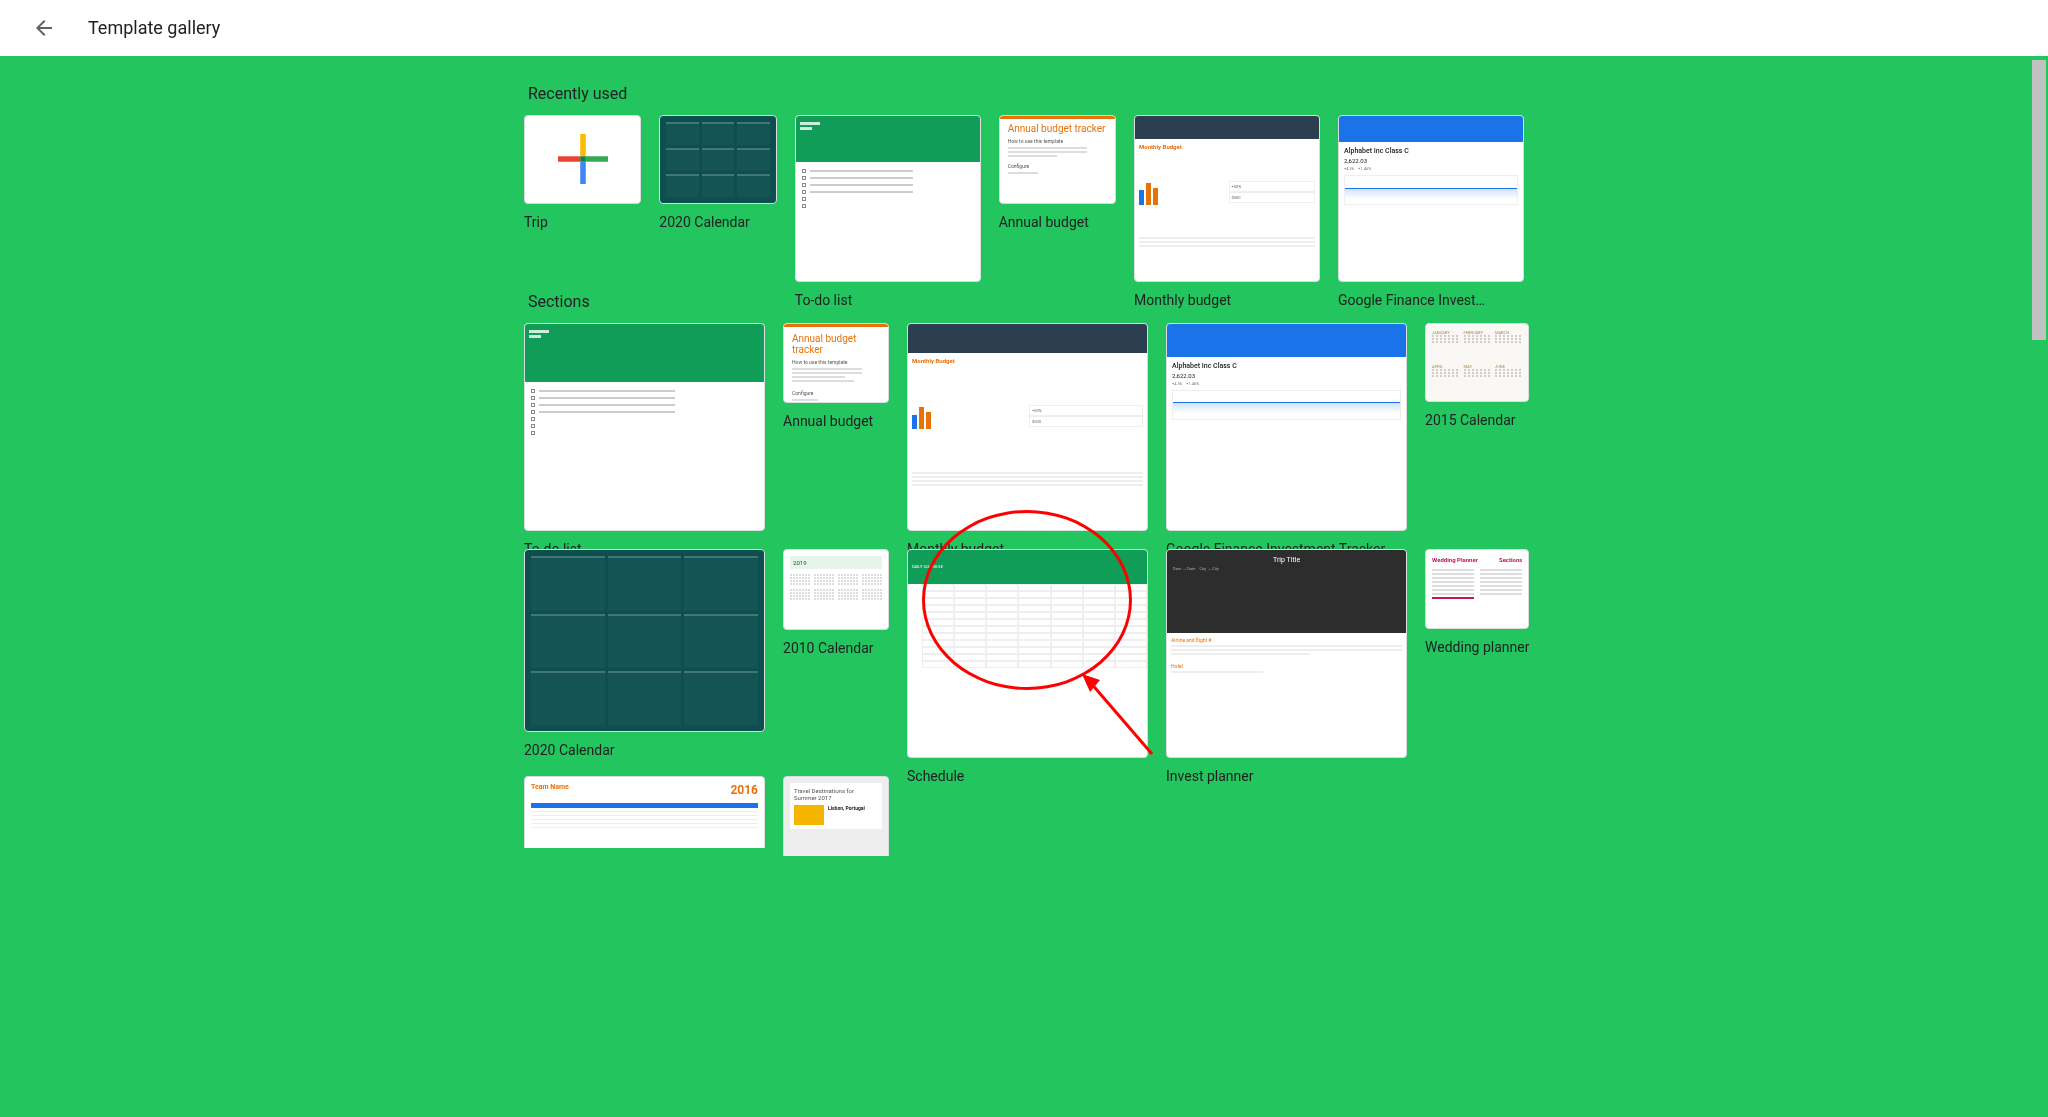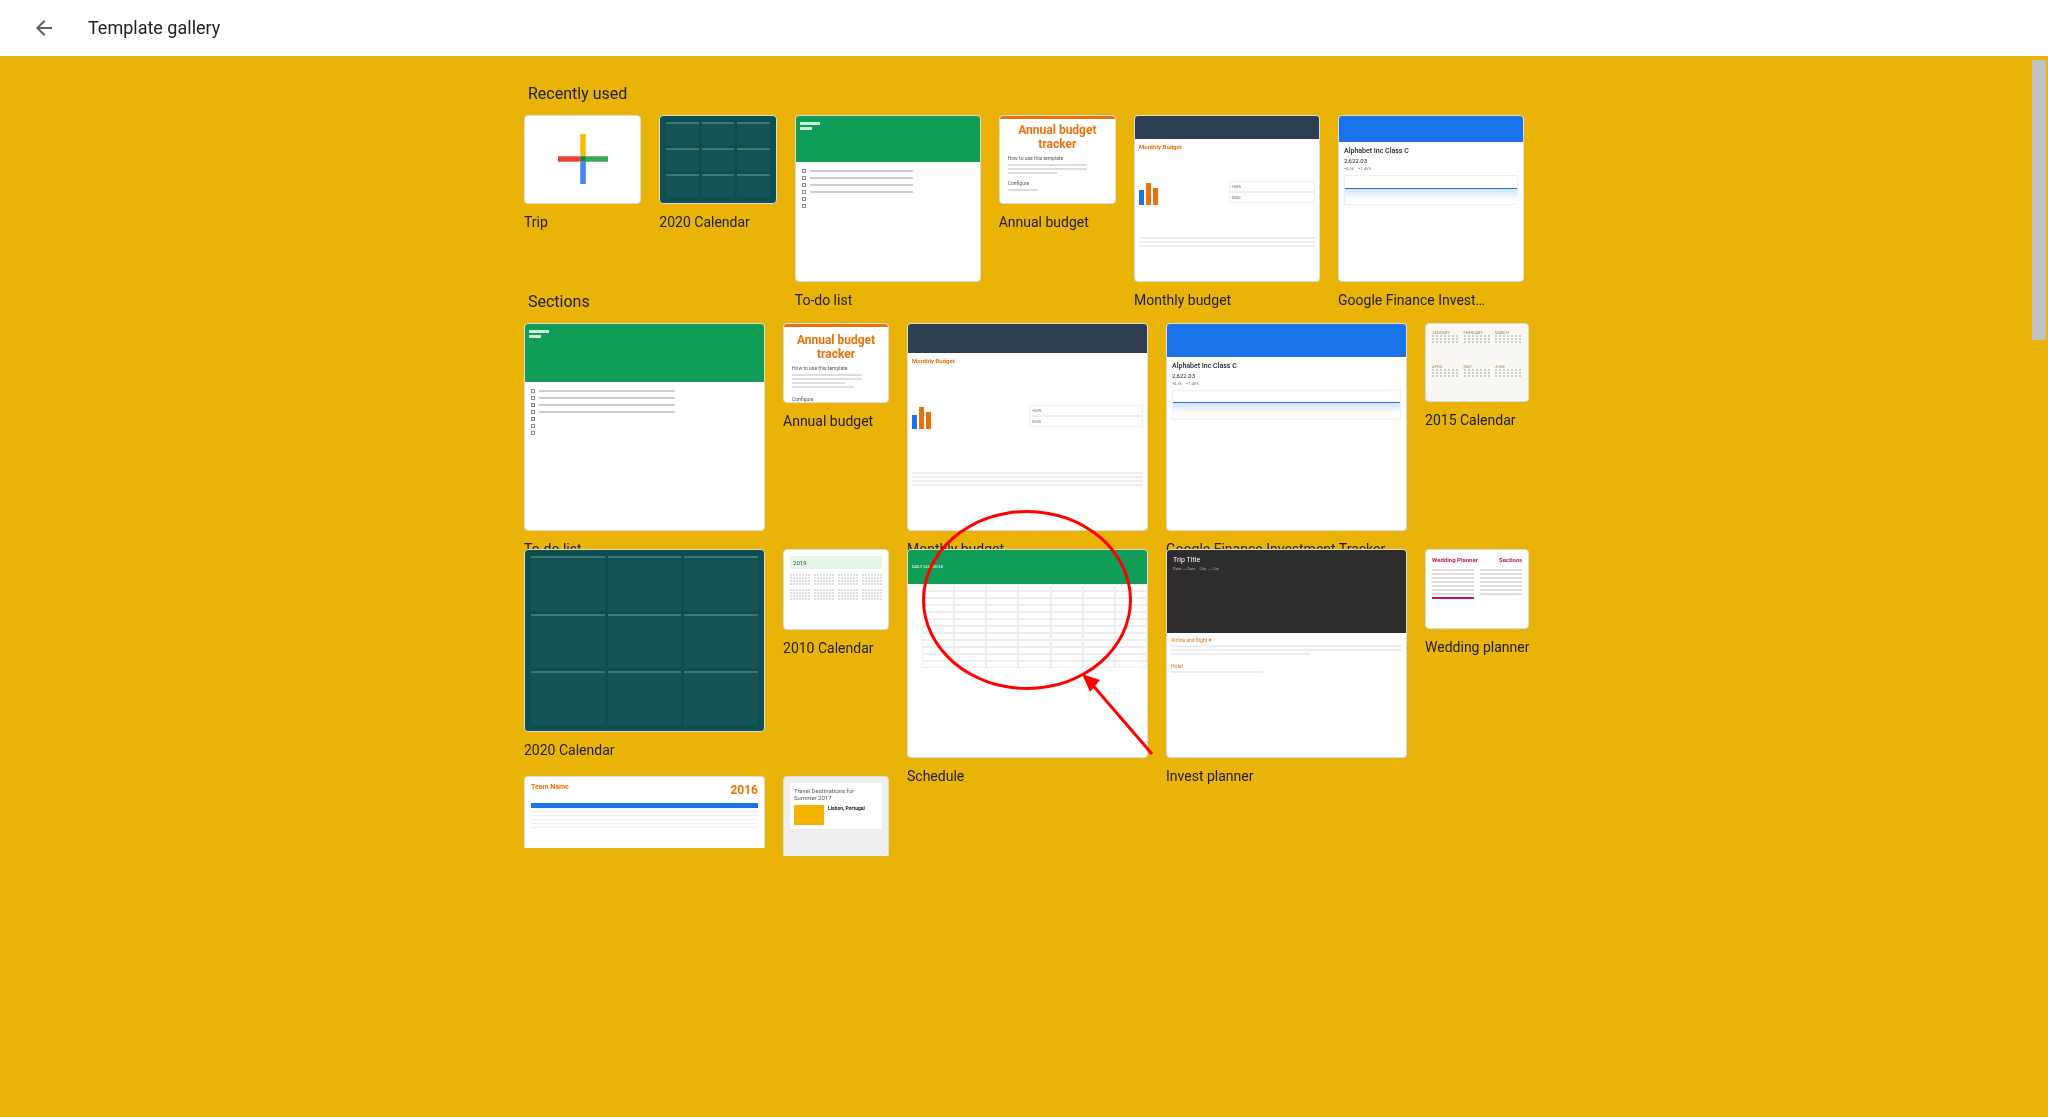--- a/index.html
+++ b/index.html
@@ -26,21 +26,21 @@
     border-radius: 50%;
     cursor: pointer;
     margin-right: 24px;
   }
   .header-title {
     font-size: 18px;
     color: #202124;
     font-weight: 400;
   }
   .content {
-    background: #eab308;
+    background: #22c55e;
     min-height: calc(100vh - 56px);
     padding: 20px 0 40px 0;
     overflow-y: auto;
     height: calc(100vh - 56px);
   }
   .section {
     max-width: 1000px;
     margin: 0 auto;
   }
   .section-title {
@@ -84,21 +84,21 @@
   .cal-dark { background:#0d4f4f; padding:6px; display:grid; grid-template-columns:repeat(3,1fr); gap:3px; }
   .cal-dark .m { background:rgba(255,255,255,0.03); border-top:2px solid rgba(255,255,255,0.2); }
   .todo { display:flex; flex-direction:column; height:100%; }
   .todo-h { background:#0f9d58; height:28%; padding:4px; }
   .todo-h .bar { background:rgba(255,255,255,0.8); height:3px; width:20px; margin:2px 0; }
   .todo-b { flex:1; padding:4px 6px; }
   .todo-b .row { display:flex; align-items:center; gap:4px; margin:3px 0; }
   .todo-b .cb { width:4px; height:4px; border:1px solid #888; }
   .todo-b .ln { height:2px; background:#ccc; flex:0 0 60%; }
   .abudget { padding:6px 8px; font-size:5px; }
-  .abudget .t { color:#e8710a; font-weight:bold; font-size:12px; margin:4px 0;text-align:center; }
+  .abudget .t { color:#e8710a; font-weight:normal; font-size:10px; margin:4px 0; }
   .abudget .sub { color:#555; margin:3px 0; }
   .abudget .ln { height:2px; background:#ddd; margin:2px 0; width:80%; }
   .mbudget { display:flex; flex-direction:column; height:100%; }
   .mbudget .top { background:#2d3e50; height:14%; }
   .mbudget .body { flex:1; padding:4px; display:grid; grid-template-columns:1fr 1fr; gap:3px; }
   .mbudget .lbl { color:#e8710a; font-size:6px; font-weight:bold; grid-column:1/3; }
   .mbudget .chart { display:flex; align-items:flex-end; gap:2px; height:24px; }
   .mbudget .bar1{width:5px;background:#1a73e8;height:60%;} .mbudget .bar2{width:5px;background:#e8710a;height:90%;} .mbudget .bar3{width:5px;background:#e8710a;height:70%;}
   .mbudget .box { border:1px solid #eee; padding:2px; font-size:4px; color:#666; }
   .mbudget .rows { grid-column:1/3; }
@@ -123,21 +123,21 @@
   .cal-2019 .mg { display:grid; grid-template-columns:repeat(7,1fr); gap:1px; }
   .cal-2019 .d { width:2px; height:2px; background:#ddd; }
   .sched { display:flex; flex-direction:column; height:100%; }
   .sched .h { background:#0f9d58; height:16%; display:flex; align-items:center; padding:0 4px; }
   .sched .h span { color:#fff; font-size:4px; }
   .sched .g { flex:1; display:grid; grid-template-columns:14px repeat(7,1fr); grid-auto-rows:7px; }
   .sched .c { border:0.5px solid #eee; }
   .sched .tc { font-size:3px; color:#999; text-align:right; padding-right:1px; }
   .travel { display:flex; flex-direction:column; height:100%; }
   .travel .h { background:#2d2d2d; height:40%; padding:6px; }
-  .travel .h .t { color:#fff; font-size:7px; }
+  .travel .h .t { color:#fff; font-size:7px;text-align:center; }
   .travel .h .s { color:#aaa; font-size:4px; margin-top:2px; }
   .travel .b { flex:1; padding:4px; }
   .travel .yl { color:#e8710a; font-size:5px; }
   .travel .ln { height:2px; background:#eee; margin:2px 0; }
   .wedding { padding:6px; }
   .wedding .hd { display:flex; justify-content:space-between; }
   .wedding .t { color:#c2185b; font-size:6px; font-weight:bold; }
   .wedding .cols { display:grid; grid-template-columns:1fr 1fr; gap:6px; margin-top:4px; }
   .wedding .ln { height:2px; background:#ddd; margin:2px 0; }
   .team { padding:6px; }

